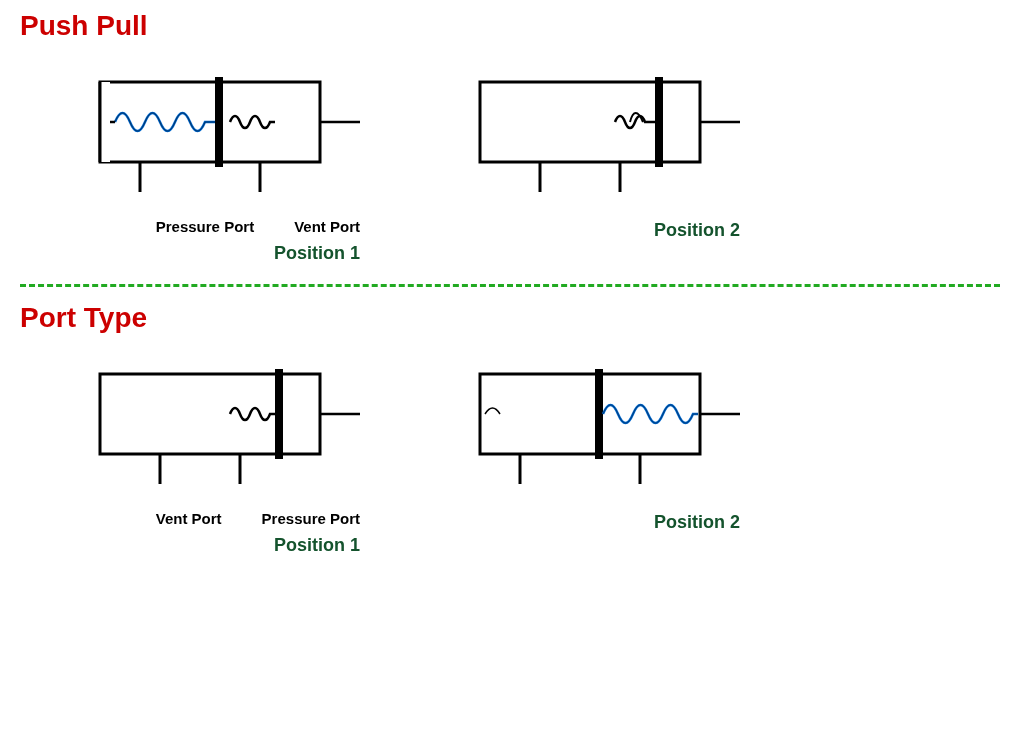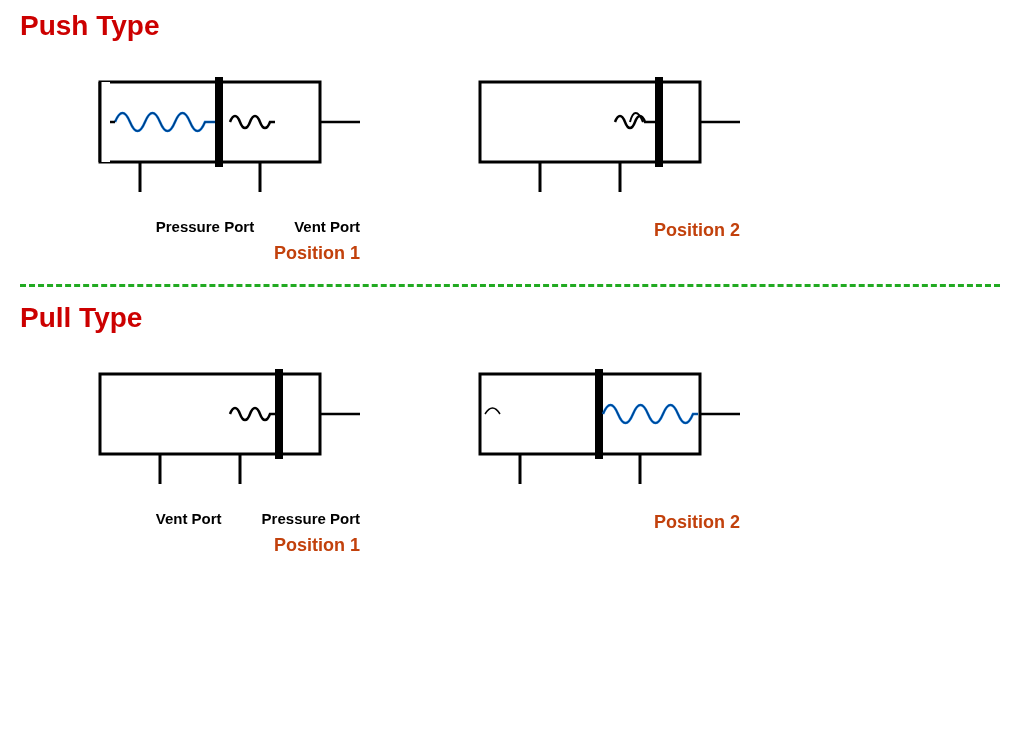--- a/index.html
+++ b/index.html
@@ -33,21 +33,21 @@
       padding-left: 40px;
     }
 
     .position-block {
       display: flex;
       flex-direction: column;
       align-items: flex-end;
     }
 
     .position-label {
-      color: #c2410c;
+      color: #14532d;
       font-size: 18px;
       font-weight: bold;
       margin-top: 8px;
     }
 
     .port-labels {
       display: flex;
       flex-direction: row;
       gap: 40px;
       margin-top: 6px;
@@ -60,21 +60,21 @@
       margin-bottom: 10px;
     }
     .bottom-section {
       margin-top: 0;
     }
   </style>
 </head>
 <body>
 
 <div class="top-section">
-  <div class="section-title">Push Type</div>
+  <div class="section-title">Push Pull</div>
 
   <div class="positions-row">
 
     <div class="position-block">
 
       <svg width="300" height="160">
 
         <rect x="40" y="30" width="220" height="80" fill="white" stroke="black" stroke-width="3"></rect>
 
         <rect x="155" y="25" width="8" height="90" fill="black"></rect>
@@ -120,21 +120,21 @@
       </svg>
       <div class="position-label">Position 2</div>
     </div>
 
   </div>
 </div>
 
 <hr class="divider">
 
 <div class="bottom-section">
-  <div class="section-title">Pull Type</div>
+  <div class="section-title">Port Type</div>
 
   <div class="positions-row">
 
     <div class="position-block">
       <svg width="300" height="160">
 
         <rect x="40" y="30" width="220" height="80" fill="white" stroke="black" stroke-width="3"></rect>
 
         <rect x="215" y="25" width="8" height="90" fill="black"></rect>
 

